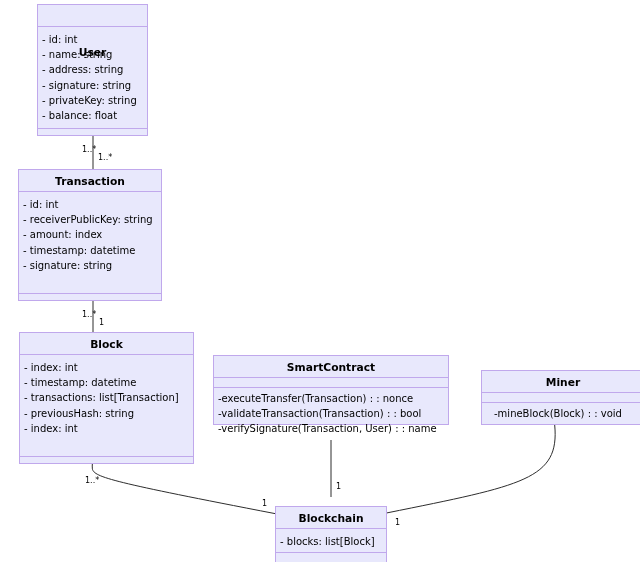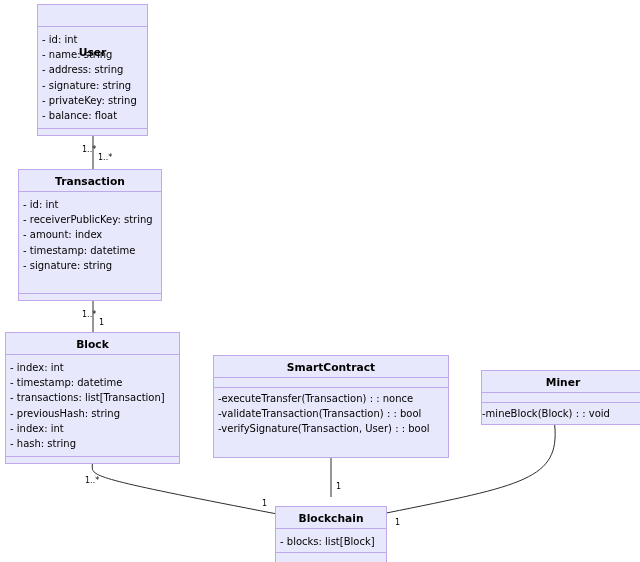--- a/index.html
+++ b/index.html
@@ -56,53 +56,52 @@
         <div class="row">- id: int</div>
         <div class="row">- receiverPublicKey: string</div>
         <div class="row">- amount: index</div>
         <div class="row">- timestamp: datetime</div>
         <div class="row">- signature: string</div>
       </div>
   <div class="uml-sep" style="top:123px;"></div>
   <div class="uml-sec" style="left:4px;top:126px;"></div>
 </div>
 
-<div class="uml-class" style="left:5px;top:332px;width:175px;height:132px;">
+<div class="uml-class" style="left:19px;top:332px;width:175px;height:132px;">
   <div class="uml-title" style="top:6px;">Block</div>
   <div class="uml-sep" style="top:21px;"></div>
   <div class="uml-sec" style="left:4px;top:27px;">
         <div class="row">- index: int</div>
         <div class="row">- timestamp: datetime</div>
         <div class="row">- transactions: list[Transaction]</div>
         <div class="row">- previousHash: string</div>
         <div class="row">- index: int</div>
-        <div class="row">- hash: string</div>
       </div>
   <div class="uml-sep" style="top:123px;"></div>
   <div class="uml-sec" style="left:4px;top:126px;"></div>
 </div>
 
-<div class="uml-class" style="left:213px;top:355px;width:236px;height:103px;">
+<div class="uml-class" style="left:213px;top:355px;width:236px;height:70px;">
   <div class="uml-title" style="top:6px;">SmartContract</div>
   <div class="uml-sep" style="top:21px;"></div>
   <div class="uml-sec" style="left:4px;top:27px;"></div>
   <div class="uml-sep" style="top:31px;"></div>
   <div class="uml-sec" style="left:4px;top:35px;">
         <div class="row">-executeTransfer(Transaction) : : nonce</div>
         <div class="row">-validateTransaction(Transaction) : : bool</div>
-        <div class="row">-verifySignature(Transaction, User) : : bool</div>
+        <div class="row">-verifySignature(Transaction, User) : : name</div>
       </div>
 </div>
 
 <div class="uml-class" style="left:481px;top:370px;width:164px;height:55px;">
   <div class="uml-title" style="top:6px;">Miner</div>
   <div class="uml-sep" style="top:21px;"></div>
   <div class="uml-sec" style="left:4px;top:27px;"></div>
   <div class="uml-sep" style="top:31px;"></div>
-  <div class="uml-sec" style="left:0;top:35px;">
+  <div class="uml-sec" style="left:12px;top:35px;">
         <div class="row">-mineBlock(Block) : : void</div>
       </div>
 </div>
 
 <div class="uml-class" style="left:275px;top:468px;width:112px;height:70px;margin-top:38px;">
   <div class="uml-title" style="top:6px;">Blockchain</div>
   <div class="uml-sep" style="top:21px;"></div>
   <div class="uml-sec" style="left:4px;top:27px;">
         <div class="row">- blocks: list[Block]</div>
       </div>

